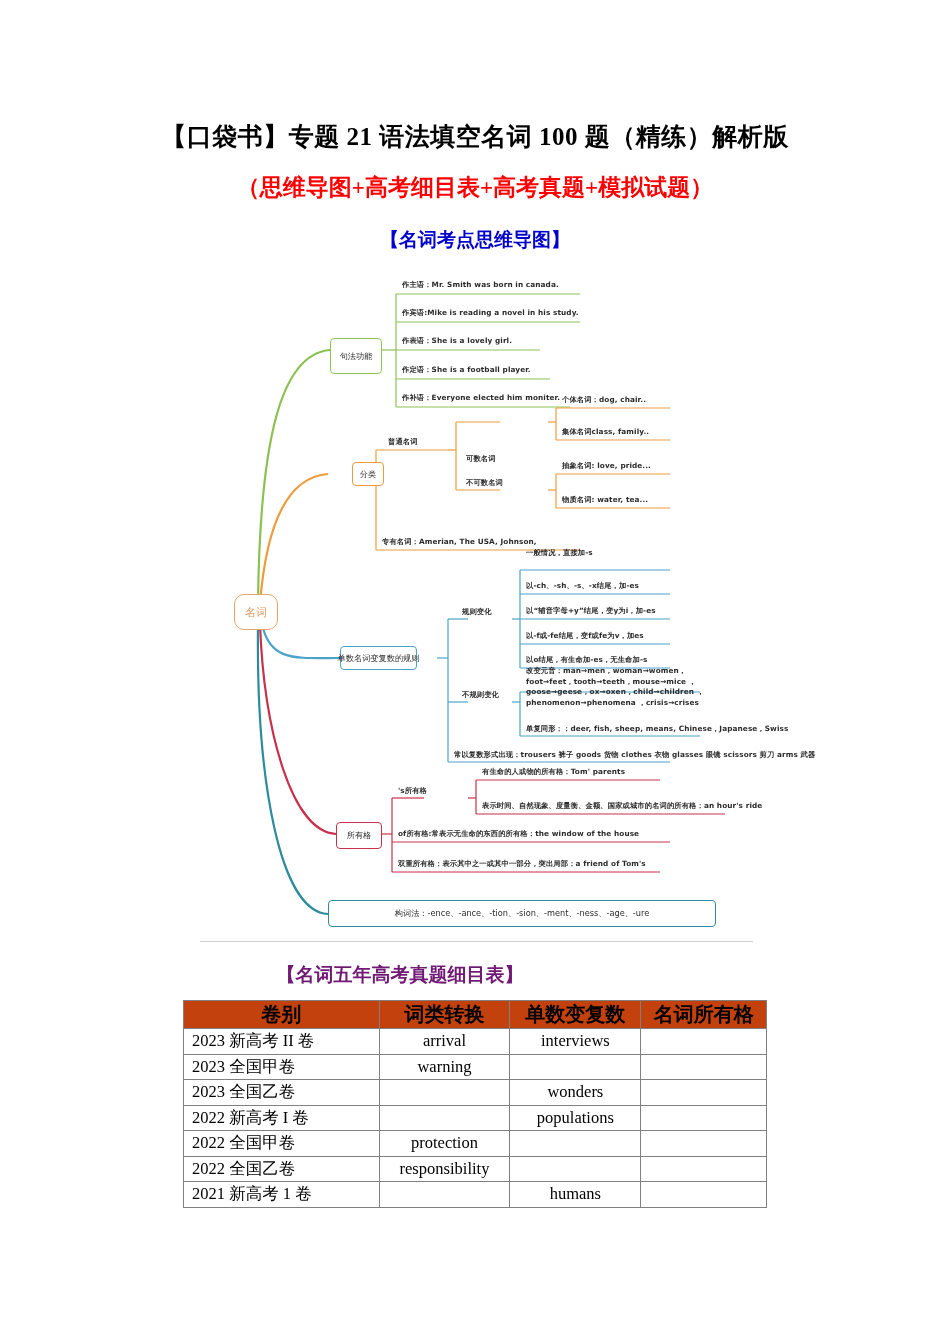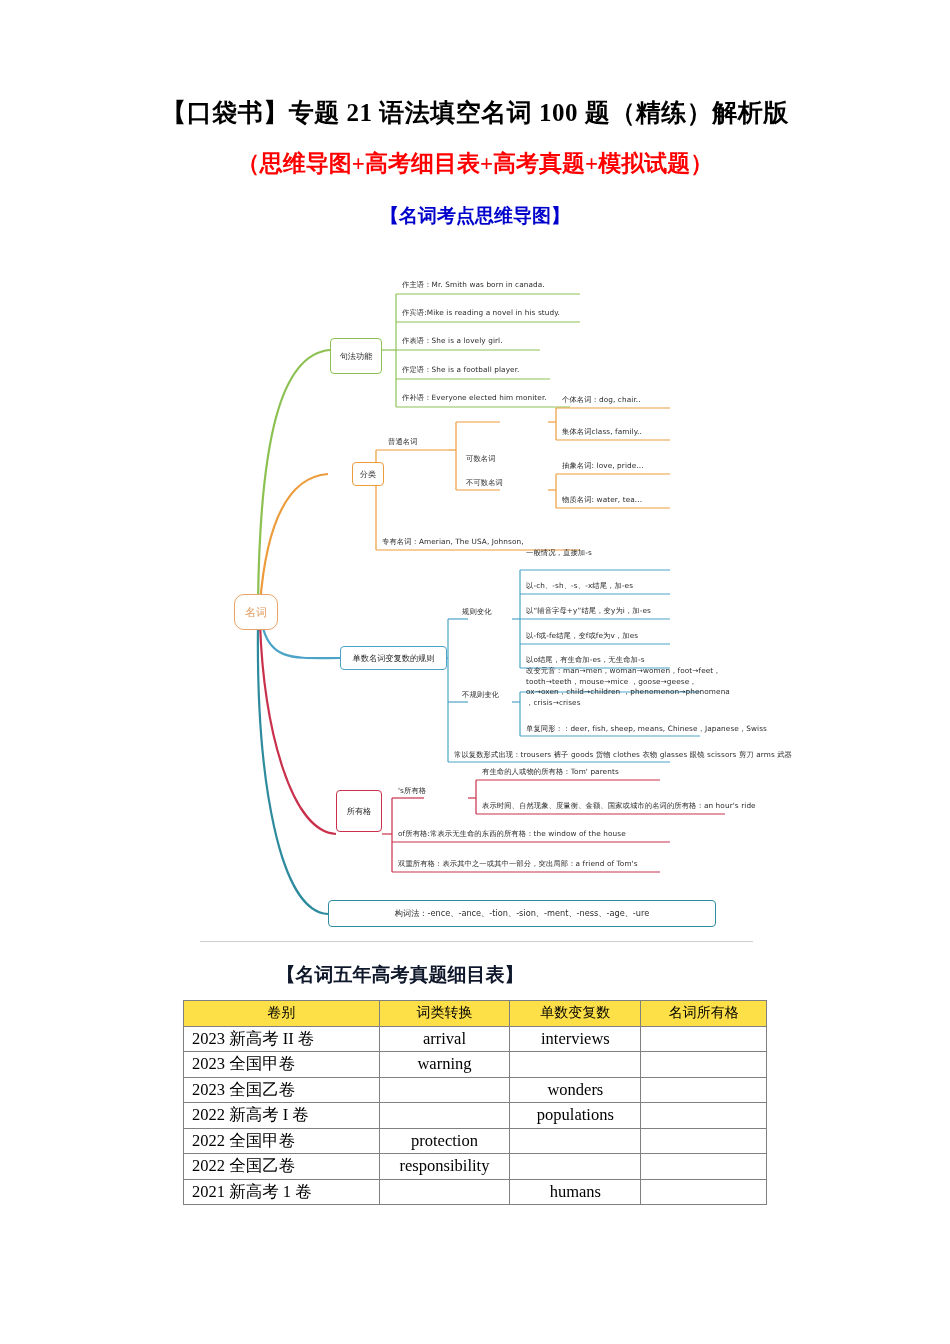--- a/index.html
+++ b/index.html
@@ -9,21 +9,21 @@
   }
   body {
     width: 950px; height: 1344px;
     position: relative;
     font-family: "Liberation Sans", "DejaVu Sans", sans-serif;
     color: #000;
     overflow: hidden;
   }
 
   
-  .title-block { padding-top: 96px; text-align: center; }
+  .title-block { padding-top: 120px; text-align: center; }
   .title-main {
     font-family: "Liberation Serif", "DejaVu Serif", serif;
     font-weight: bold;
     font-size: 25px;
     letter-spacing: 0.5px;
     color: #000;
     white-space: nowrap;
   }
   .title-sub {
     margin-top: 19px;
@@ -51,20 +51,21 @@
   }
   .mindmap-svg { position: absolute; left: 0; top: 0; }
   .mm-label {
     position: absolute;
     font-family: "DejaVu Sans", "Liberation Sans", sans-serif;
     font-size: 7.3px;
     line-height: 1.45;
     color: #2b2b2b;
     white-space: nowrap;
     letter-spacing: 0.1px;
+    font-weight: bold;
   }
   .mm-label.wrap { white-space: normal; }
   .mm-node {
     position: absolute;
     display: flex; align-items: center; justify-content: center;
     font-family: "DejaVu Sans", "Liberation Sans", sans-serif;
     font-size: 8.2px;
     border-radius: 4px;
     background: #ffffff;
     white-space: nowrap;
@@ -88,41 +89,41 @@
   .n-teal  { border: 1.3px solid #2E8B9E; }
 
   
   .table-title {
     position: absolute;
     left: 0; top: 962px; width: 800px;
     text-align: center;
     font-family: "Liberation Serif", "DejaVu Serif", serif;
     font-weight: bold;
     font-size: 19px;
-    color: #0f172a;
+    color: #701a75;
   }
   table.detail {
     position: absolute;
     left: 183px; top: 1000px;
     width: 584px;
     border-collapse: collapse;
     font-family: "Liberation Serif", "DejaVu Serif", serif;
     font-size: 16.5px;
   }
   table.detail th, table.detail td {
     border: 1px solid #808080;
     height: 25.5px;
     padding: 0 4px;
     text-align: center;
     vertical-align: middle;
   }
   table.detail th {
-    background: #fde047;
-    font-weight: normal;
-    font-size: 14px;
+    background: #c2410c;
+    font-weight: bold;
+    font-size: 20px;
   }
   table.detail td.vol {
     text-align: left;
     padding-left: 8px;
     width: 196px;
   }
   table.detail col.c2 { width: 131px; }
   table.detail col.c3 { width: 131px; }
   table.detail col.c4 { width: 126px; }
 </style>
@@ -218,34 +219,34 @@
   <div class="mm-node n-orange" style="left:128px; top:200px; width:32px; height:24px;margin-left:24px;">分类</div>
   <div class="mm-label" style="left:188px; top:175px;">普通名词</div>
   <div class="mm-label" style="left:266px; top:148px;margin-top:44px;">可数名词</div>
   <div class="mm-label" style="left:266px; top:216px;">不可数名词</div>
   <div class="mm-label" style="left:362px; top:133px;">个体名词：dog, chair..</div>
   <div class="mm-label" style="left:362px; top:165px;">集体名词class, family..</div>
   <div class="mm-label" style="left:362px; top:199px;">抽象名词: love, pride...</div>
   <div class="mm-label" style="left:362px; top:233px;">物质名词: water, tea...</div>
   <div class="mm-label" style="left:182px; top:275px;">专有名词：Amerian, The USA, Johnson,</div>
 
-  <div class="mm-node n-blue" style="left:140px; top:384px; width:107px; height:24px;">单数名词变复数的规则</div>
+  <div class="mm-node n-blue" style="left:140px; top:384px; width:77px; height:24px;">单数名词变复数的规则</div>
   <div class="mm-label" style="left:262px; top:345px;">规则变化</div>
   <div class="mm-label" style="left:262px; top:428px;">不规则变化</div>
   <div class="mm-label" style="left:326px; top:286px;">一般情况，直接加-s</div>
   <div class="mm-label" style="left:326px; top:319px;">以-ch、-sh、-s、-x结尾，加-es</div>
   <div class="mm-label" style="left:326px; top:344px;">以“辅音字母+y”结尾，变y为i，加-es</div>
   <div class="mm-label" style="left:326px; top:369px;">以-f或-fe结尾，变f或fe为v，加es</div>
   <div class="mm-label" style="left:326px; top:393px;">以o结尾，有生命加-es，无生命加-s</div>
 
   <div class="mm-label wrap" style="left:326px; top:404px; width:205px;">改变元音：man→men，woman→women，foot→feet，tooth→teeth，mouse→mice ，goose→geese，ox→oxen，child→children ，phenomenon→phenomena ，crisis→crises</div>
   <div class="mm-label" style="left:326px; top:462px;">单复同形：：deer, fish, sheep, means, Chinese，Japanese，Swiss</div>
   <div class="mm-label" style="left:254px; top:488px;">常以复数形式出现：trousers 裤子 goods 货物 clothes 衣物 glasses 眼镜 scissors 剪刀 arms 武器</div>
 
-  <div class="mm-node n-red" style="left:136px; top:528px; width:46px; height:42px;">所有格</div>
+  <div class="mm-node n-red" style="left:136px; top:560px; width:46px; height:27px;">所有格</div>
   <div class="mm-label" style="left:198px; top:524px;">'s所有格</div>
   <div class="mm-label" style="left:282px; top:505px;">有生命的人或物的所有格：Tom' parents</div>
   <div class="mm-label" style="left:282px; top:539px;">表示时间、自然现象、度量衡、金额、国家或城市的名词的所有格：an hour's ride</div>
   <div class="mm-label" style="left:198px; top:567px;">of所有格:常表示无生命的东西的所有格：the window of the house</div>
   <div class="mm-label" style="left:198px; top:597px;">双重所有格：表示其中之一或其中一部分，突出局部：a friend of Tom's</div>
 
   <div class="mm-node n-teal" style="left:128px; top:638px; width:388px; height:27px;">构词法：-ence、-ance、-tion、-sion、-ment、-ness、-age、-ure</div>
 </div>
 
 <div class="table-title">【名词五年高考真题细目表】</div>

